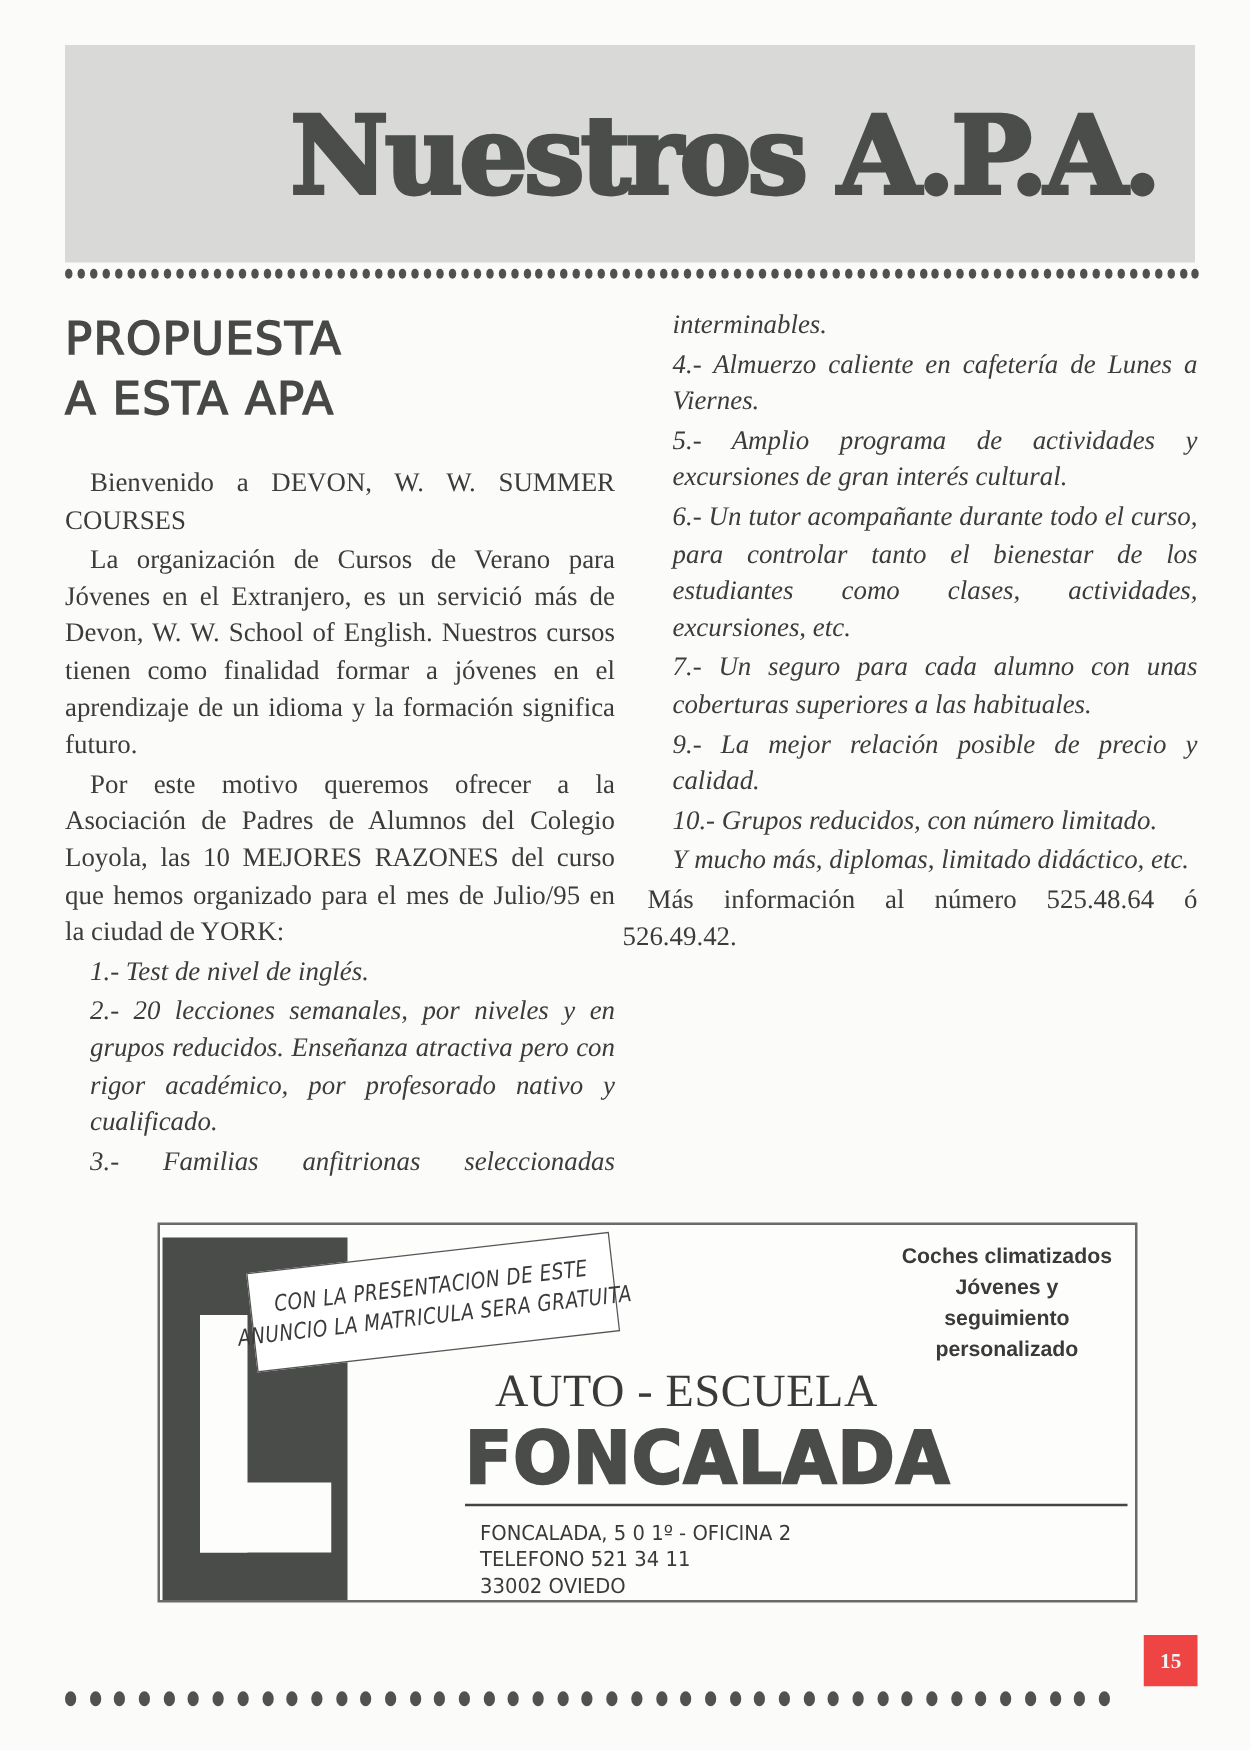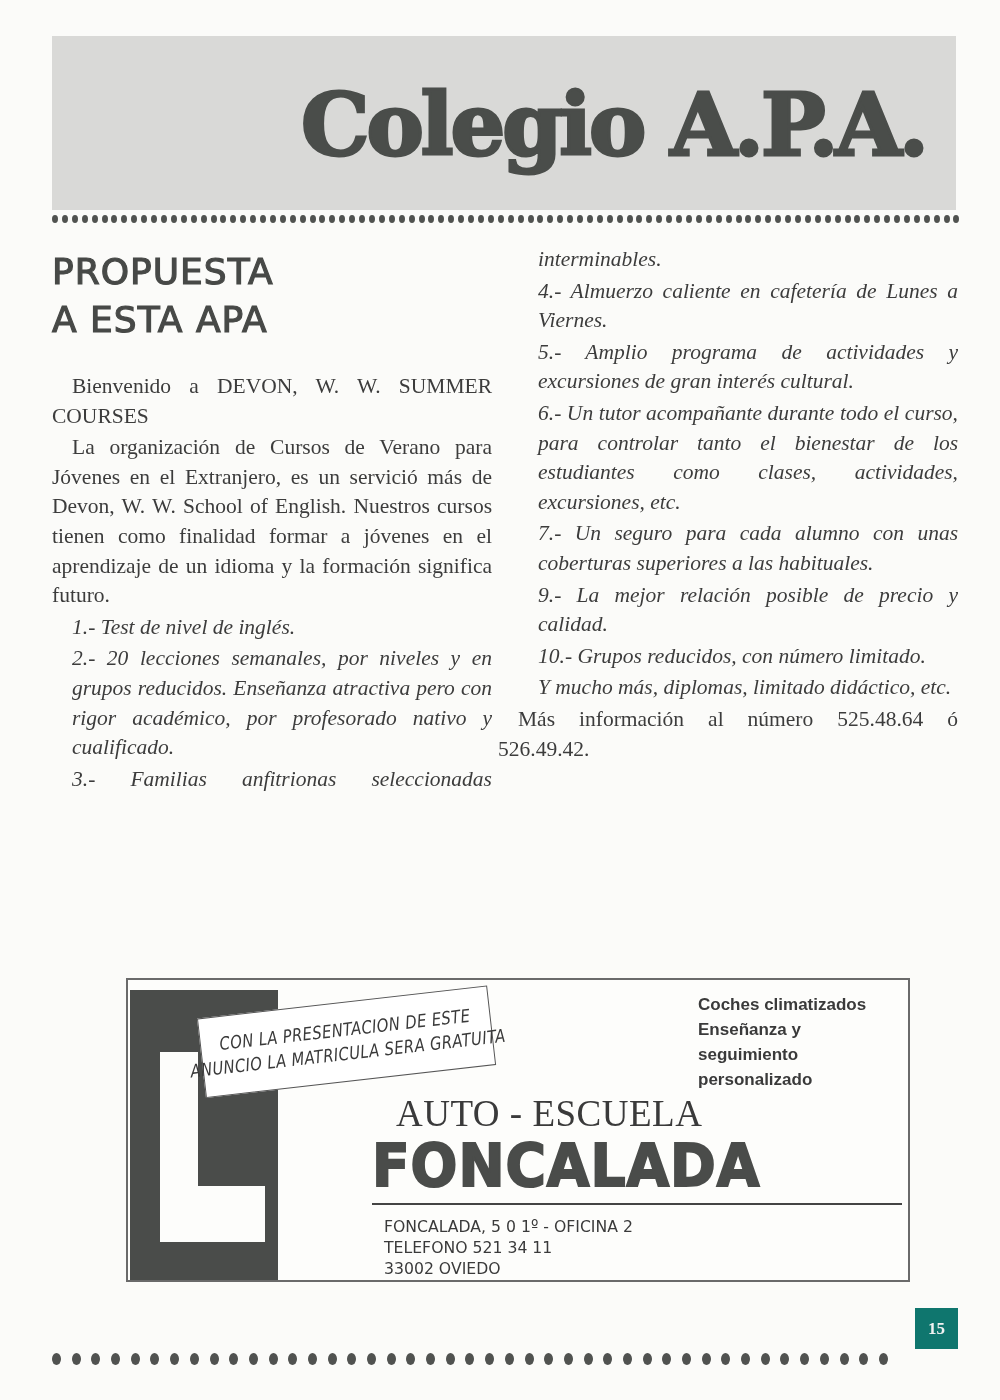--- a/index.html
+++ b/index.html
@@ -9,49 +9,49 @@
   .banner { position: absolute; left: 52px; top: 36px; width: 904px; height: 174px; background: #d9d9d7; }
   .banner-title { position: absolute; right: 30px; top: 46px; font-family: "DejaVu Serif", serif; font-weight: 900; font-size: 86px; letter-spacing: -3px; color: #4a4d4a; line-height: 1; -webkit-text-stroke: 3px #4a4d4a; }
 
   .dotrow { position: absolute; display: flex; justify-content: space-between; align-items: center; }
   .dotrow span { display: block; border-radius: 50%; background: #505250; }
   .dots-top { left: 52px; top: 214px; width: 908px; height: 10px; }
   .dots-top span { width: 6px; height: 8px; }
   .dots-bottom { left: 52px; top: 1352px; width: 836px; height: 14px; }
   .dots-bottom span { width: 9px; height: 12px; }
 
-  .page-num { position: absolute; left: 915px; top: 1308px; width: 43px; height: 41px; background: #0f766e; color: #f2f2f2; font-family: "Liberation Serif", serif; font-weight: bold; font-size: 17px; display: flex; align-items: center; justify-content: center; }
+  .page-num { position: absolute; left: 915px; top: 1308px; width: 43px; height: 41px; background: #ef4444; color: #f2f2f2; font-family: "Liberation Serif", serif; font-weight: bold; font-size: 17px; display: flex; align-items: center; justify-content: center; }
 
   .heading { position: absolute; left: 52px; top: 248px; font-family: "DejaVu Sans", sans-serif; font-weight: 400; font-size: 36px; line-height: 48px; letter-spacing: 1px; color: #474947; -webkit-text-stroke: 1.2px #474947; }
 
   .col { position: absolute; font-size: 21.5px; line-height: 29.6px; color: #3c3c3c; }
   .col-left { left: 52px; top: 372px; width: 440px; }
   .col-right { left: 518px; top: 245px; width: 440px; }
   .col p { text-align: justify; text-align-last: left; margin-bottom: 2px; }
   .col p.ind { text-indent: 20px; }
   .col p.it { font-style: italic; padding-left: 20px; }
   .col p.tight { margin-bottom: 0; }
 
   .ad { position: absolute; left: 126px; top: 978px; width: 784px; height: 304px; border: 2px solid #6a6a6a; background: #fdfdfb; overflow: hidden; }
   .ad-l-block { position: absolute; left: 2px; top: 10px; width: 148px; height: 290px; background: #4a4c4a; }
   .ad-l-hole-v { position: absolute; left: 30px; top: 62px; width: 38px; height: 190px; background: #fdfdfb; }
   .ad-l-hole-h { position: absolute; left: 30px; top: 196px; width: 105px; height: 56px; background: #fdfdfb; }
   .ad-stripe { position: absolute; left: 78px; top: 38px; width: 292px; height: 80px; background: #ffffff; border: 1.5px solid #555; transform: rotate(-6.5deg); transform-origin: left bottom; display: flex; flex-direction: column; align-items: center; justify-content: center; }
   .ad-stripe div { font-family: "DejaVu Sans", sans-serif; font-style: italic; font-size: 18px; line-height: 24px; color: #3a3a3a; letter-spacing: 0.5px; transform: scaleX(0.82); white-space: nowrap; }
-  .ad-features { position: absolute; left: 570px; top: 12px; width: 215px; font-family: "Liberation Sans", sans-serif; font-weight: bold; font-size: 17px; line-height: 25px; color: #3a3a3a; }
+  .ad-features { position: absolute; left: 570px; top: 12px; width: 215px; text-align: center; font-family: "Liberation Sans", sans-serif; font-weight: bold; font-size: 17px; line-height: 25px; color: #3a3a3a; }
   .ad-auto { position: absolute; left: 268px; top: 112px; font-family: "Liberation Serif", serif; font-size: 37px; color: #3a3a3a; letter-spacing: 0.5px; text-align: right; }
   .ad-name { position: absolute; left: 244px; top: 152px; font-family: "DejaVu Sans", sans-serif; font-weight: 900; font-size: 58px; color: #4a4c4a; letter-spacing: 1px; transform: scaleX(0.95); transform-origin: left; -webkit-text-stroke: 2px #4a4c4a; }
   .ad-rule { position: absolute; left: 244px; top: 223px; width: 530px; height: 2px; background: #444; }
   .ad-address { position: absolute; left: 256px; top: 236px; font-family: "DejaVu Sans", sans-serif; font-size: 16.5px; line-height: 21px; color: #3a3a3a; transform: scaleX(0.95); transform-origin: left; }
 </style>
 </head>
 <body>
 
 <div class="banner">
-  <div class="banner-title">Colegio A.P.A.</div>
+  <div class="banner-title">Nuestros A.P.A.</div>
 </div>
 
 <div class="dotrow dots-top">
     <span></span>
     <span></span>
     <span></span>
     <span></span>
     <span></span>
     <span></span>
     <span></span>
@@ -143,20 +143,21 @@
   </div>
 
 <div class="heading">
   <div>PROPUESTA</div>
   <div>A ESTA APA</div>
 </div>
 
 <div class="col col-left">
   <p class="ind">Bienvenido a DEVON, W. W. SUMMER COURSES</p>
   <p class="ind">La organización de Cursos de Verano para Jóvenes en el Extranjero, es un servició más de Devon, W. W. School of English. Nuestros cursos tienen como finalidad formar a jóvenes en el aprendizaje de un idioma y la formación significa futuro.</p>
+  <p class="ind">Por este motivo queremos ofrecer a la Asociación de Padres de Alumnos del Colegio Loyola, las 10 MEJORES RAZONES del curso que hemos organizado para el mes de Julio/95 en la ciudad de YORK:</p>
   <p class="it">1.- Test de nivel de inglés.</p>
   <p class="it">2.- 20 lecciones semanales, por niveles y en grupos reducidos. Enseñanza atractiva pero con rigor académico, por profesorado nativo y cualificado.</p>
   <p class="it tight" style="text-align-last: justify;">3.- Familias anfitrionas seleccionadas</p>
 </div>
 
 <div class="col col-right">
   <p class="it">interminables.</p>
   <p class="it">4.- Almuerzo caliente en cafetería de Lunes a Viernes.</p>
   <p class="it">5.- Amplio programa de actividades y excursiones de gran interés cultural.</p>
   <p class="it">6.- Un tutor acompañante durante todo el curso, para controlar tanto el bienestar de los estudiantes como clases, actividades, excursiones, etc.</p>
@@ -171,21 +172,21 @@
   <div class="ad-l-block">
     <div class="ad-l-hole-v"></div>
     <div class="ad-l-hole-h"></div>
   </div>
   <div class="ad-stripe">
     <div>CON LA PRESENTACION DE ESTE</div>
     <div>ANUNCIO LA MATRICULA SERA GRATUITA</div>
   </div>
   <div class="ad-features">
     <div>Coches climatizados</div>
-    <div>Enseñanza y</div>
+    <div>Jóvenes y</div>
     <div>seguimiento</div>
     <div>personalizado</div>
   </div>
   <div class="ad-auto">AUTO - ESCUELA</div>
   <div class="ad-name">FONCALADA</div>
   <div class="ad-rule"></div>
   <div class="ad-address">
     <div>FONCALADA, 5 0 1º - OFICINA 2</div>
     <div>TELEFONO 521 34 11</div>
     <div>33002 OVIEDO</div>

